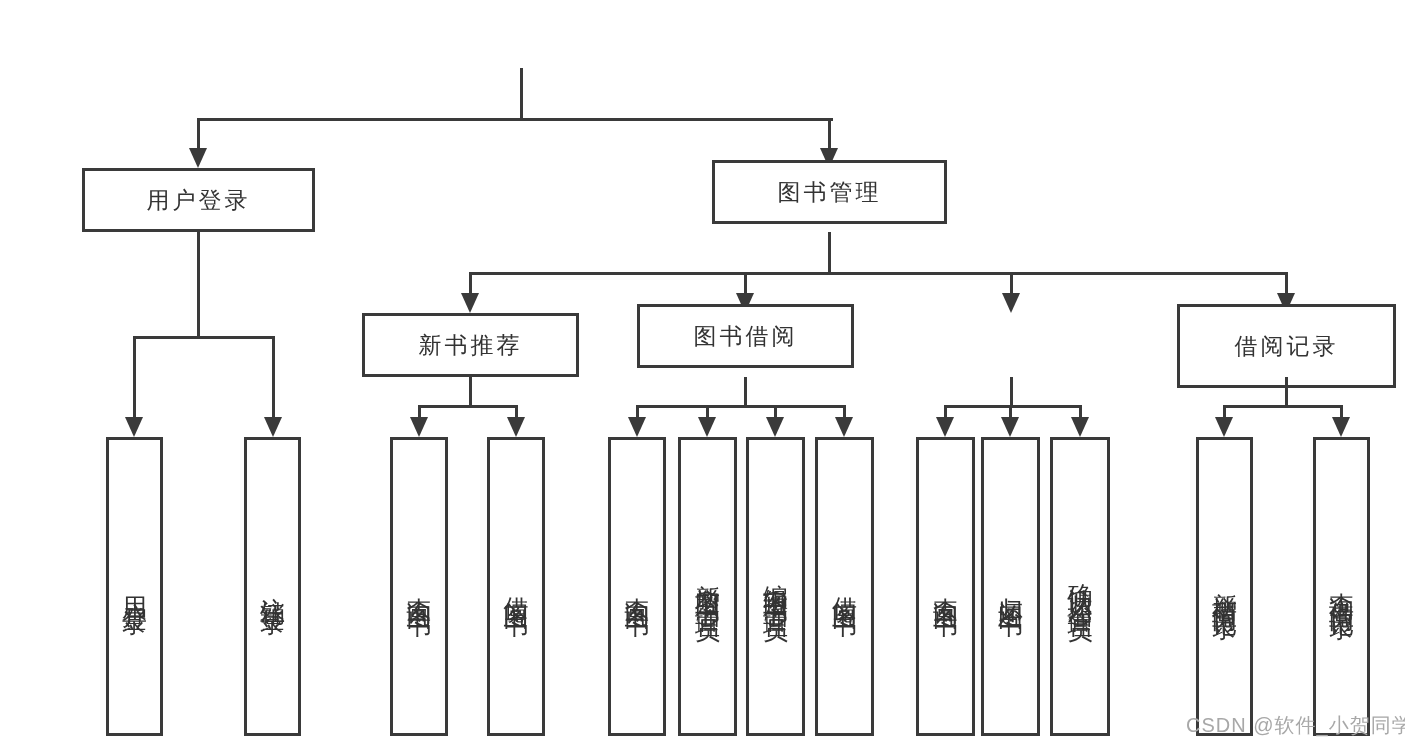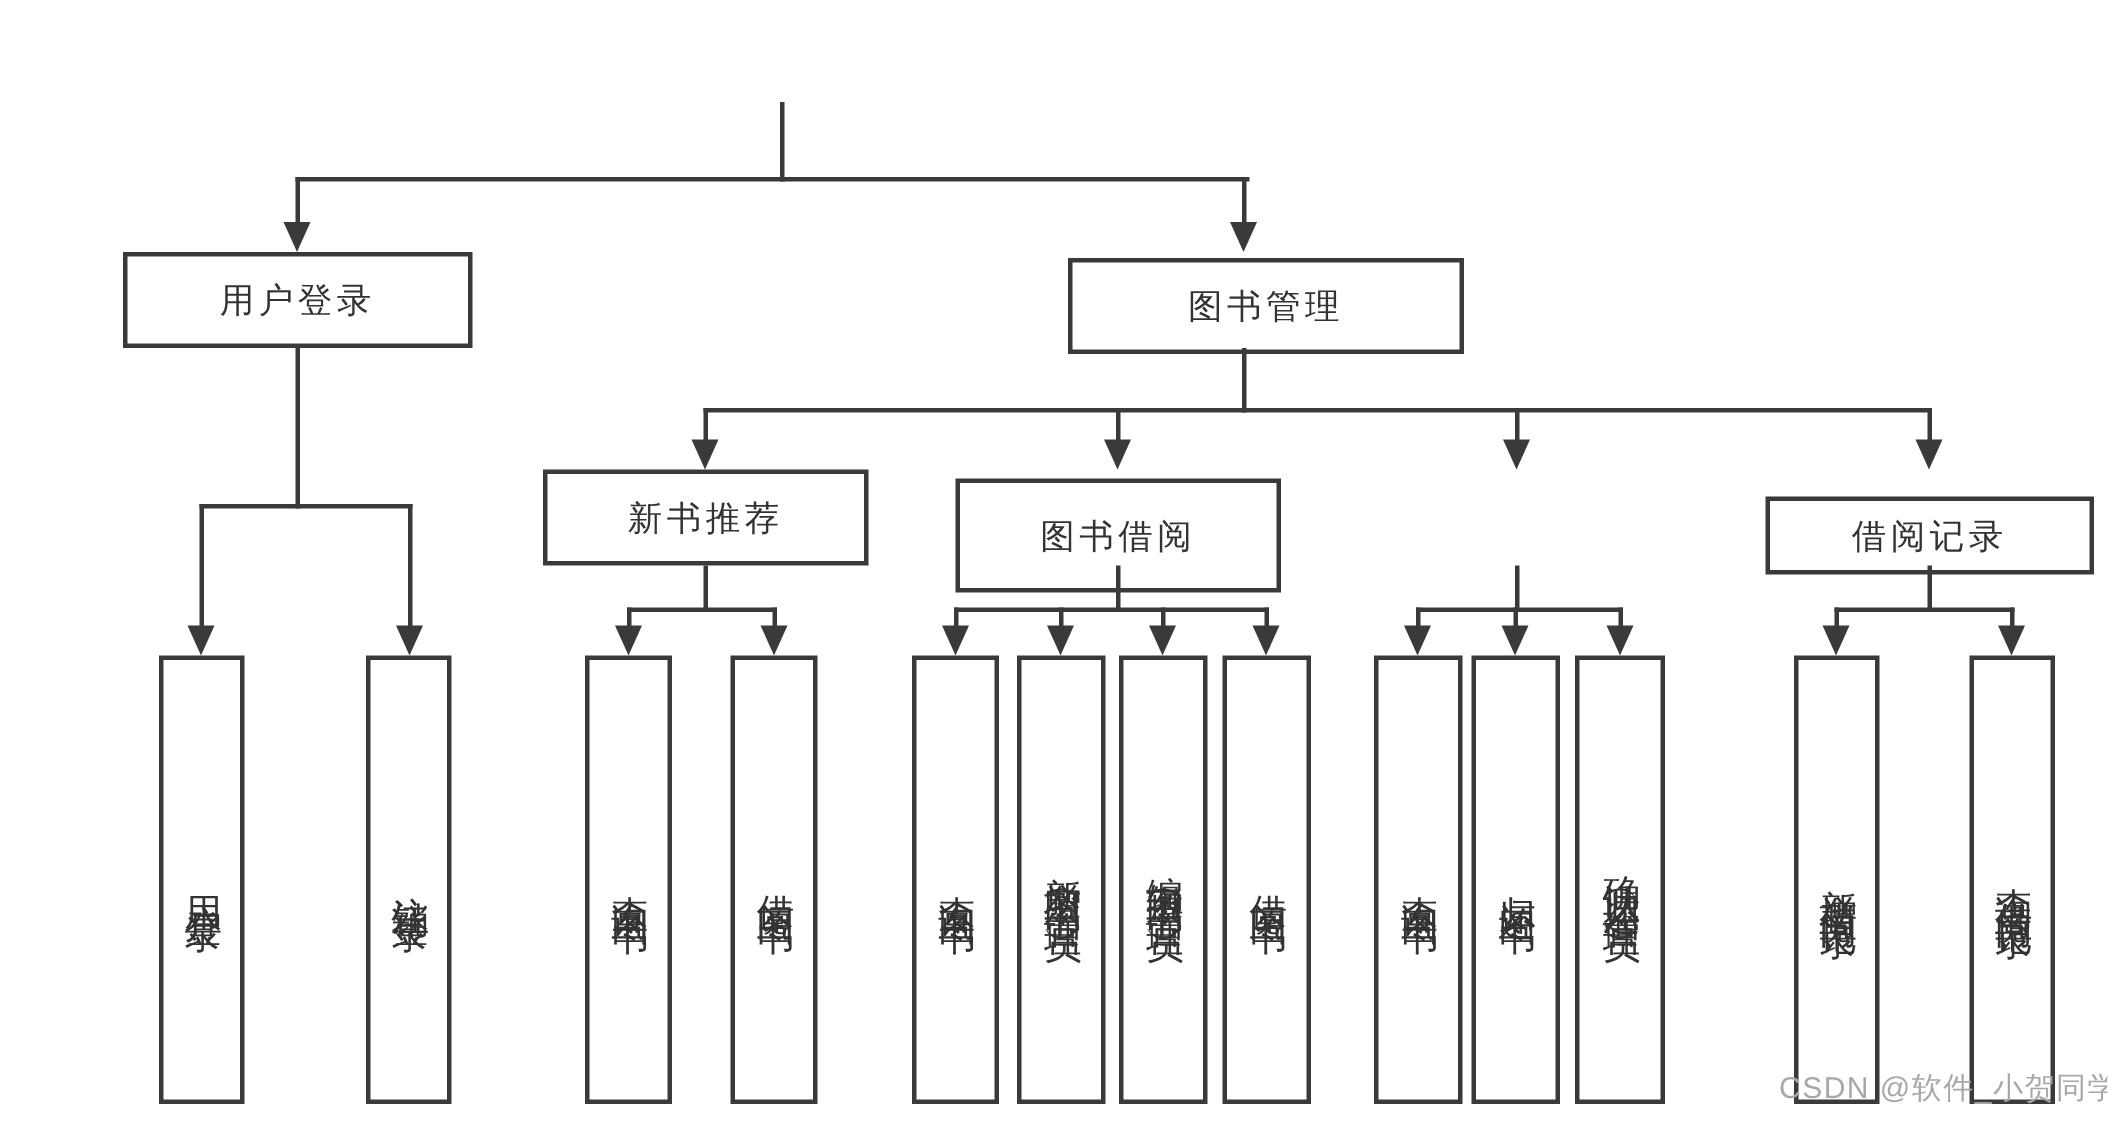--- a/index.html
+++ b/index.html
@@ -39,21 +39,21 @@
   <div class="lv" style="left:520px;top:68px;height:53px"></div>
   <div class="lh" style="left:197px;top:118px;width:636px"></div>
   <div class="lv" style="left:197px;top:118px;height:32px"></div>
   <div class="arr" style="left:189px;top:148px"></div>
   <div class="lv" style="left:828px;top:118px;height:32px"></div>
   <div class="arr" style="left:820px;top:148px"></div>
 
   <div class="hbox" style="left:82px;top:168px;width:233px;height:64px">
     <span>用户登录</span>
   </div>
-  <div class="hbox" style="left:712px;top:172px;width:264px;height:64px">
+  <div class="hbox" style="left:712px;top:160px;width:235px;height:64px">
     <span>图书管理</span>
   </div>
 
   <div class="lv" style="left:197px;top:232px;height:107px"></div>
   <div class="lh" style="left:133px;top:336px;width:142px"></div>
   <div class="lv" style="left:133px;top:336px;height:86px"></div>
   <div class="arr" style="left:125px;top:417px"></div>
   <div class="lv" style="left:272px;top:336px;height:86px"></div>
   <div class="arr" style="left:264px;top:417px"></div>
 
@@ -71,24 +71,24 @@
   <div class="lv" style="left:744px;top:272px;height:24px"></div>
   <div class="arr" style="left:736px;top:293px"></div>
   <div class="lv" style="left:1010px;top:272px;height:24px"></div>
   <div class="arr" style="left:1002px;top:293px"></div>
   <div class="lv" style="left:1285px;top:272px;height:24px"></div>
   <div class="arr" style="left:1277px;top:293px"></div>
 
   <div class="hbox" style="left:362px;top:313px;width:217px;height:64px">
     <span>新书推荐</span>
   </div>
-  <div class="hbox" style="left:637px;top:319px;width:217px;height:76px">
+  <div class="hbox" style="left:637px;top:304px;width:217px;height:64px">
     <span>图书借阅</span>
   </div>
-  <div class="hbox" style="left:1177px;top:331px;width:219px;height:52px">
+  <div class="hbox" style="left:1177px;top:304px;width:219px;height:84px">
     <span>借阅记录</span>
   </div>
 
   <div class="lv" style="left:469px;top:377px;height:31px"></div>
   <div class="lh" style="left:418px;top:405px;width:100px"></div>
   <div class="lv" style="left:418px;top:405px;height:17px"></div>
   <div class="arr" style="left:410px;top:417px"></div>
   <div class="lv" style="left:515px;top:405px;height:17px"></div>
   <div class="arr" style="left:507px;top:417px"></div>
 

